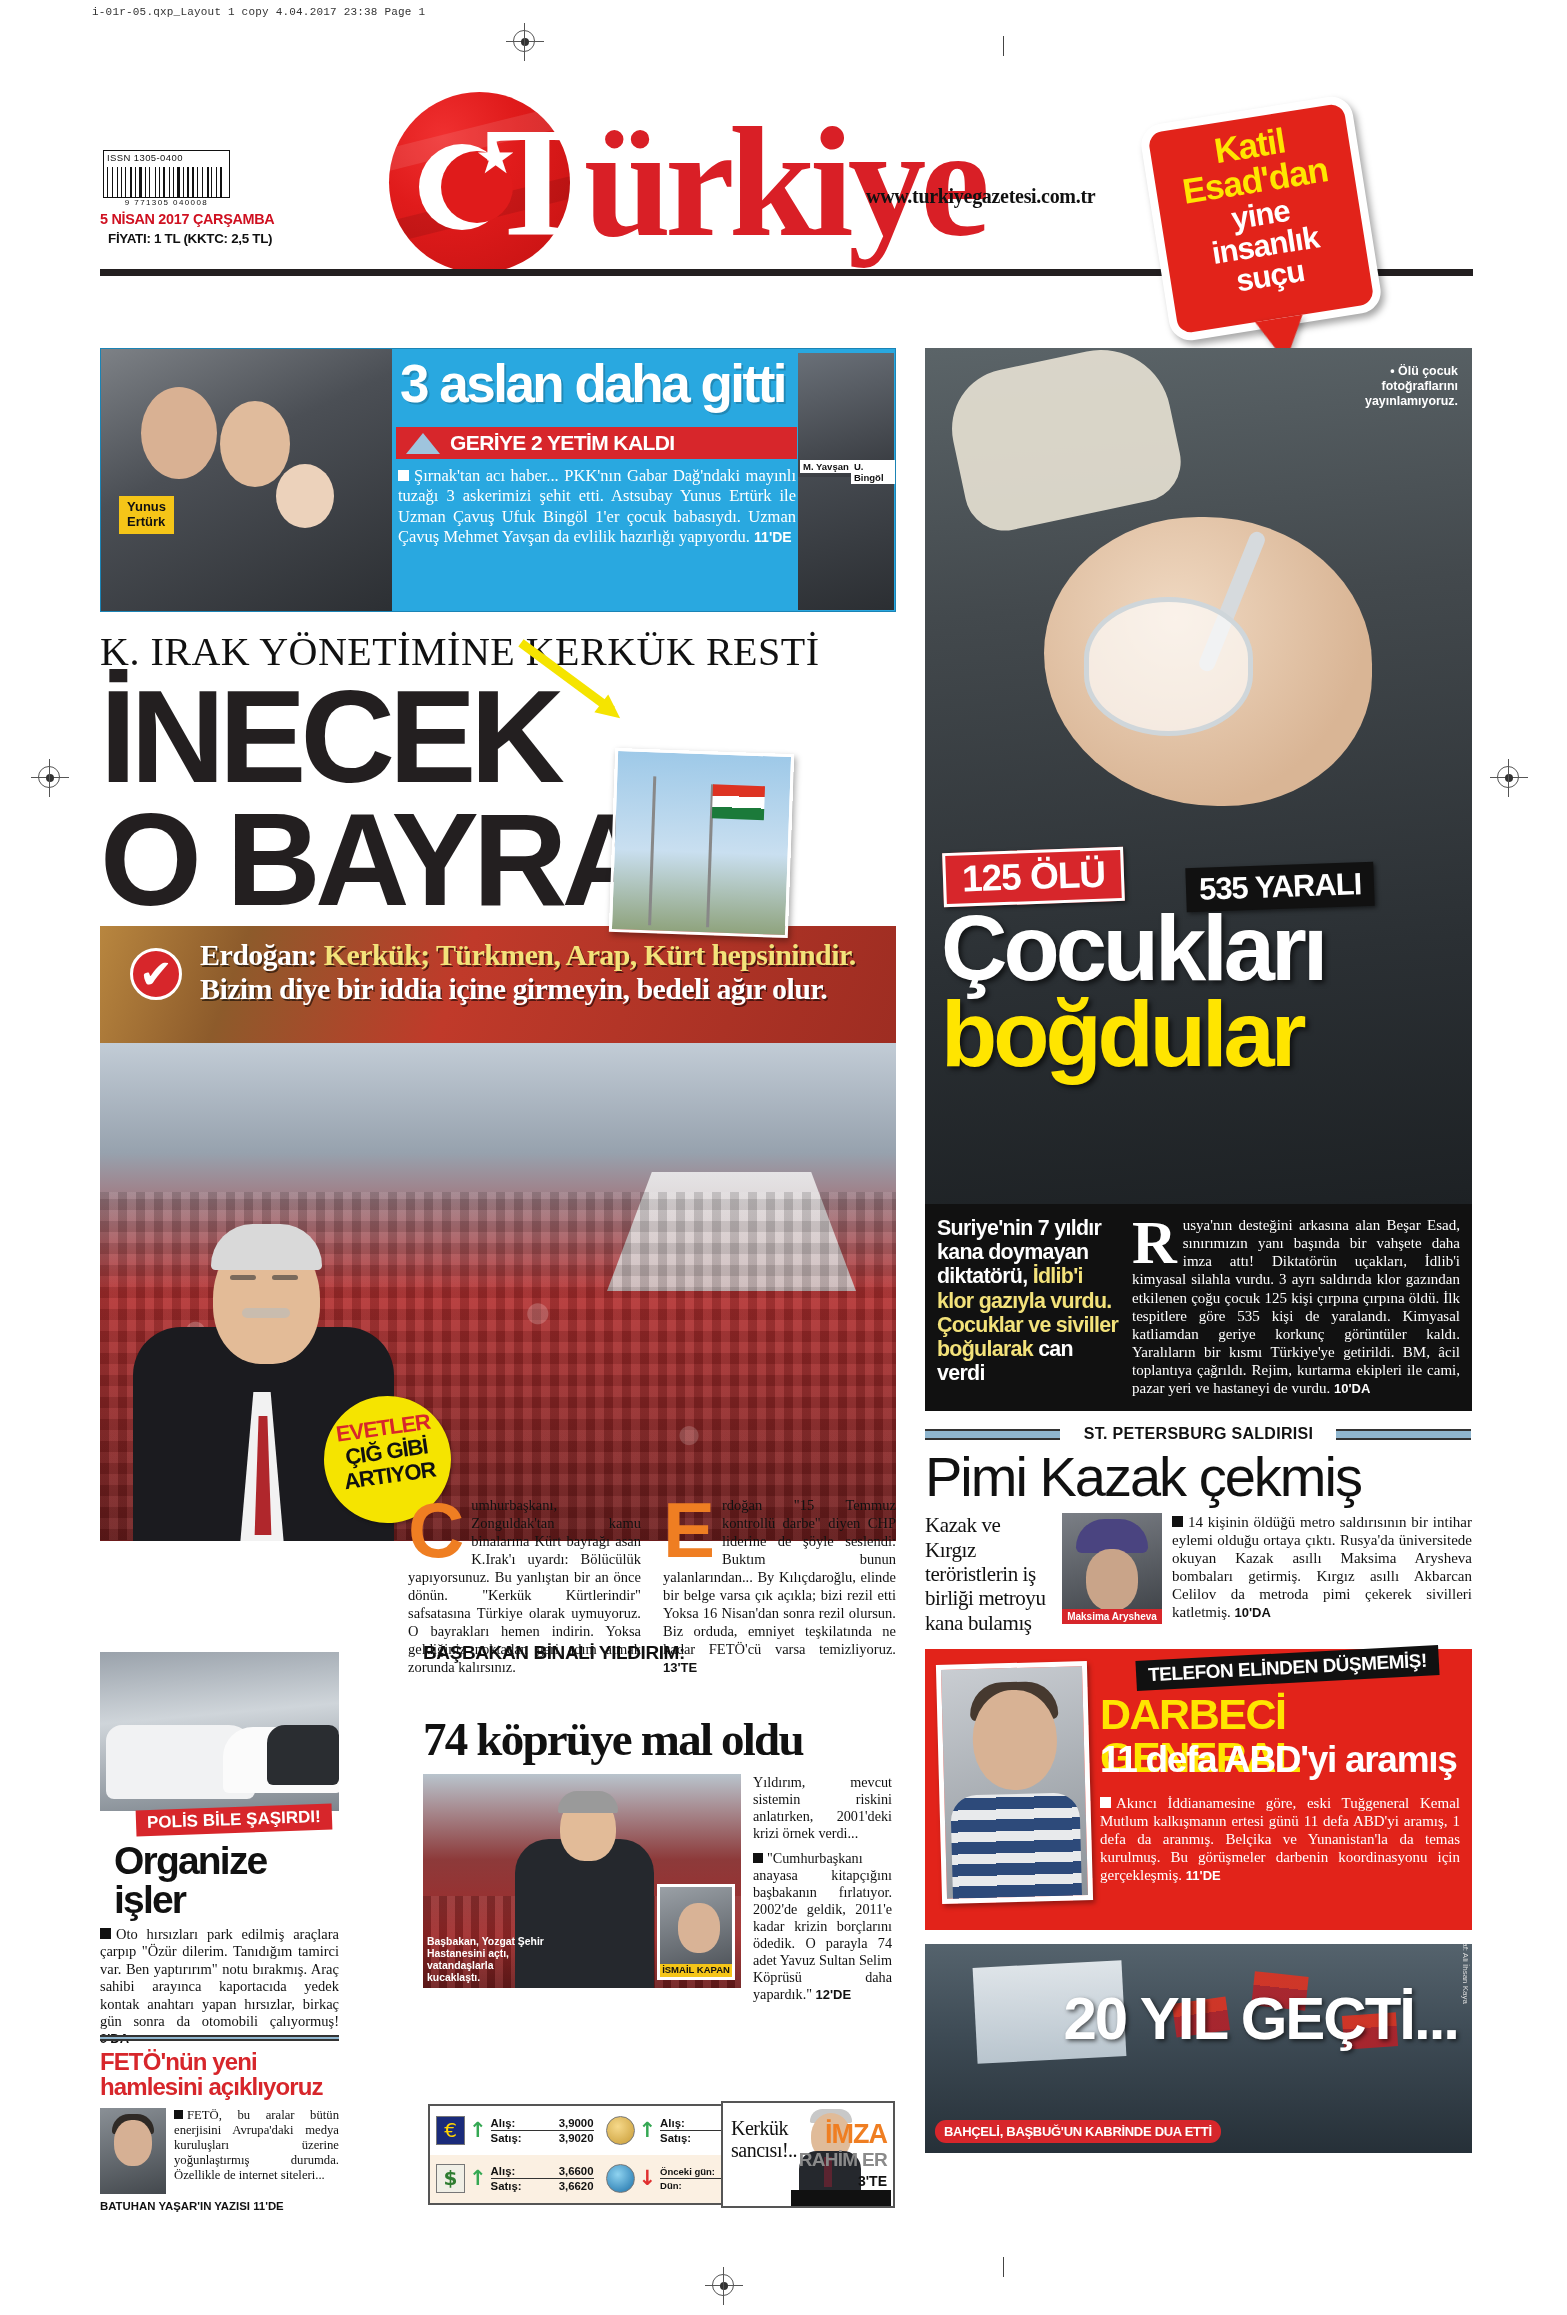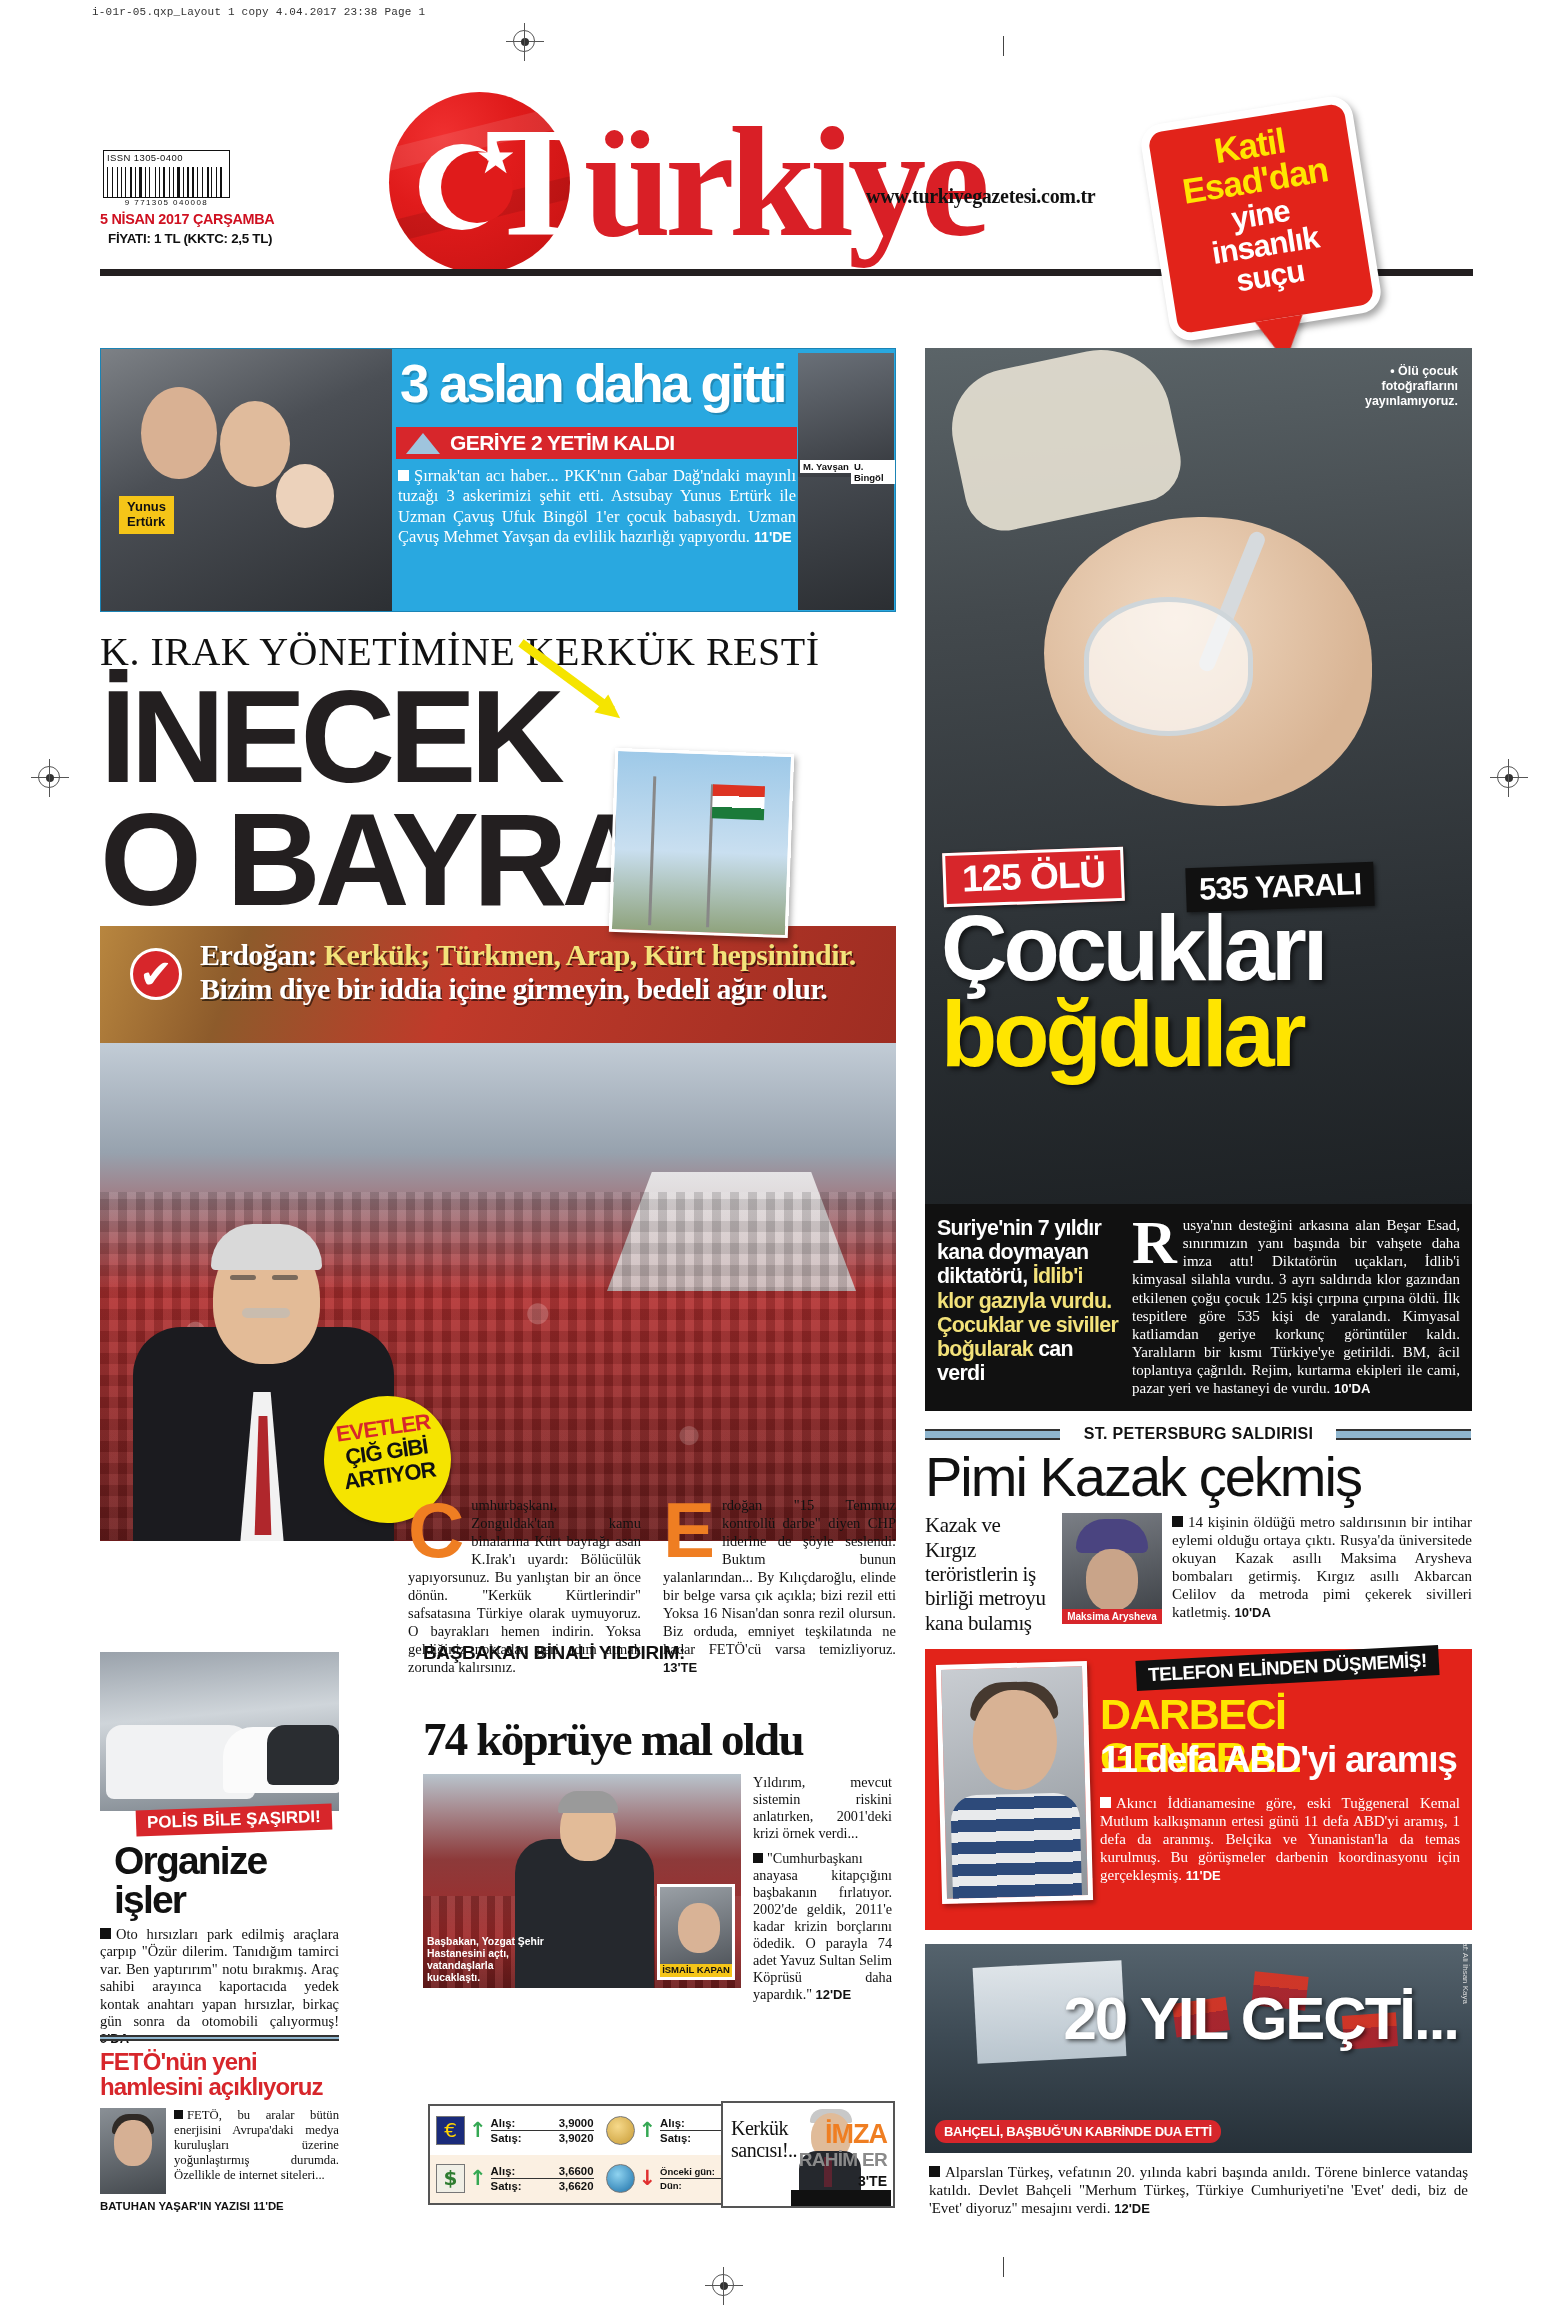--- a/index.html
+++ b/index.html
@@ -635,24 +635,20 @@
 
     <div class="yil">
       <div class="banner"></div>
       <div class="fl1"></div>
       <div class="fl2"></div>
       <div class="fl3"></div>
       <h3>20 YIL GEÇTİ...</h3>
       <div class="cap">BAHÇELİ, BAŞBUĞ'UN KABRİNDE DUA ETTİ</div>
       <div class="photocred">Fotoğraf: Ali İhsan Kaya</div>
     </div>
-    <div class="yiltext">
-      <span class="sq"></span><span>Alparslan Türkeş, vefatının 20. yılında kabri başında anıldı. Törene binlerce vatandaş katıldı. Devlet Bahçeli "Merhum Türkeş, Türkiye Cumhuriyeti'ne 'Evet' dedi, biz de 'Evet' diyoruz" mesajını verdi.</span>
-      <span class="pg">12'DE</span>
-    </div>
   </div>
 
   <div class="bl">
     <div class="ph">
       <div class="car1"></div>
         <div class="car2"></div>
         <div class="car3"></div>
     </div>
     <div class="polis">POLİS BİLE ŞAŞIRDI!</div>
     <h3>Organize işler</h3>

